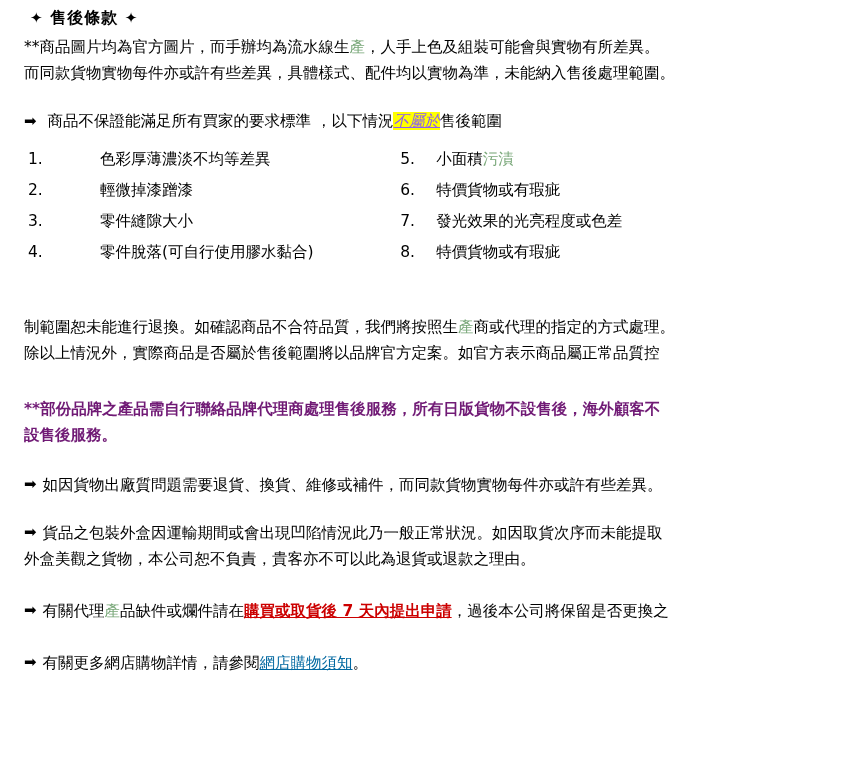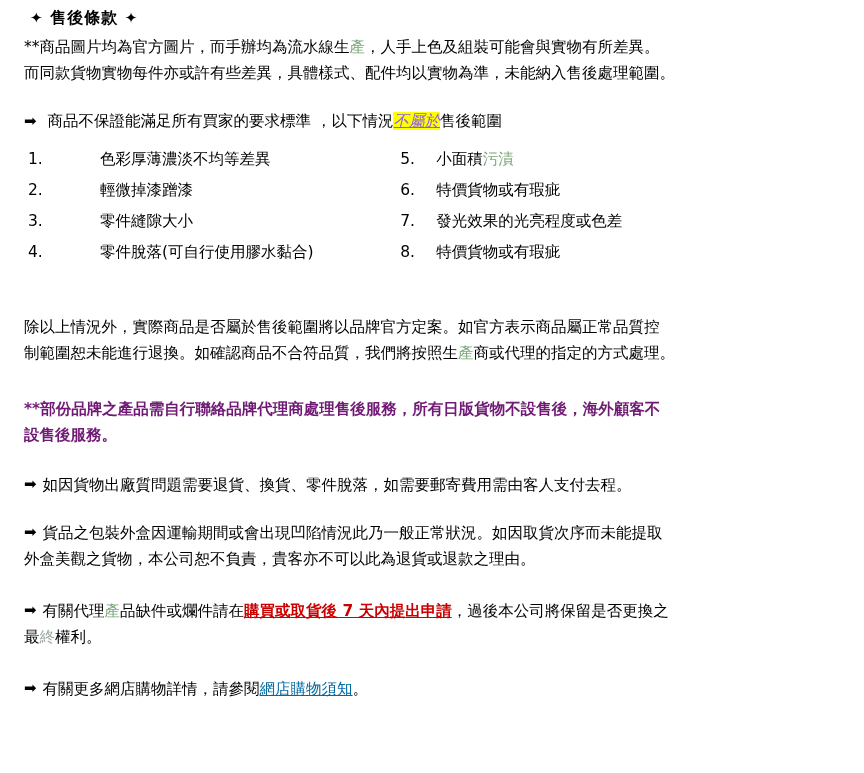--- a/index.html
+++ b/index.html
@@ -166,54 +166,51 @@
       </div>
       <div class="list-row">
         <span class="list-num rightnum">8.</span>
         <span class="list-txt">特價貨物或有瑕疵</span>
       </div>
     </div>
   </div>
 
   <div class="para-gap" style="height:40px"></div>
 
-  <p class="block">除以上情況外，實際商品是否屬於售後範圍將以品牌官方定案。如官方表示商品屬正常品質控</p>
   <p class="block">
     <span>制範圍恕未能進行退換。如確認商品不合符品質，我們將按照生<span class="faded-green">產</span>商或代理的指定的方式處理。</span>
   </p>
+  <p class="block">除以上情況外，實際商品是否屬於售後範圍將以品牌官方定案。如官方表示商品屬正常品質控</p>
 
   <div class="para-gap" style="height:30px"></div>
 
   <p class="block redbold">**部份品牌之產品需自行聯絡品牌代理商處理售後服務，所有日版貨物不設售後，海外顧客不</p>
   <p class="block redbold">設售後服務。</p>
 
   <div class="para-gap" style="height:24px"></div>
 
   <div class="note-line">
     <span class="arrow">➡</span>
-    <span class="note-body">如因貨物出廠質問題需要退貨、換貨、零件脫落，如需要郵寄費用需由客人支付去程。</span>
+    <span class="note-body">如因貨物出廠質問題需要退貨、換貨、維修或補件，而同款貨物實物每件亦或許有些差異。</span>
   </div>
 
   <div class="para-gap" style="height:22px"></div>
 
   <div class="note-line">
     <span class="arrow">➡</span>
     <span class="note-body">貨品之包裝外盒因運輸期間或會出現凹陷情況此乃一般正常狀況。如因取貨次序而未能提取</span>
   </div>
   <p class="block indent-cont">外盒美觀之貨物，本公司恕不負責，貴客亦不可以此為退貨或退款之理由。</p>
 
   <div class="para-gap" style="height:26px"></div>
 
   <div class="note-line">
     <span class="arrow">➡</span>
     <span class="note-body">有關代理<span class="faded-green">產</span>品缺件或爛件請在<span class="redlink">購買或取貨後 7 天內提出申請</span><span>，過後本公司將保留是否更換之</span></span>
   </div>
-  <p class="block indent-cont">
-    <span>最<span class="faded-gray">終</span>權利。</span>
-  </p>
 
   <div class="para-gap" style="height:26px"></div>
 
   <div class="note-line">
     <span class="arrow">➡</span>
     <span class="note-body"><span>有關更多網店購物詳情，請參閱</span><span class="bluelink">網店購物須知</span><span>。</span></span>
   </div>
 
 </div>
 

